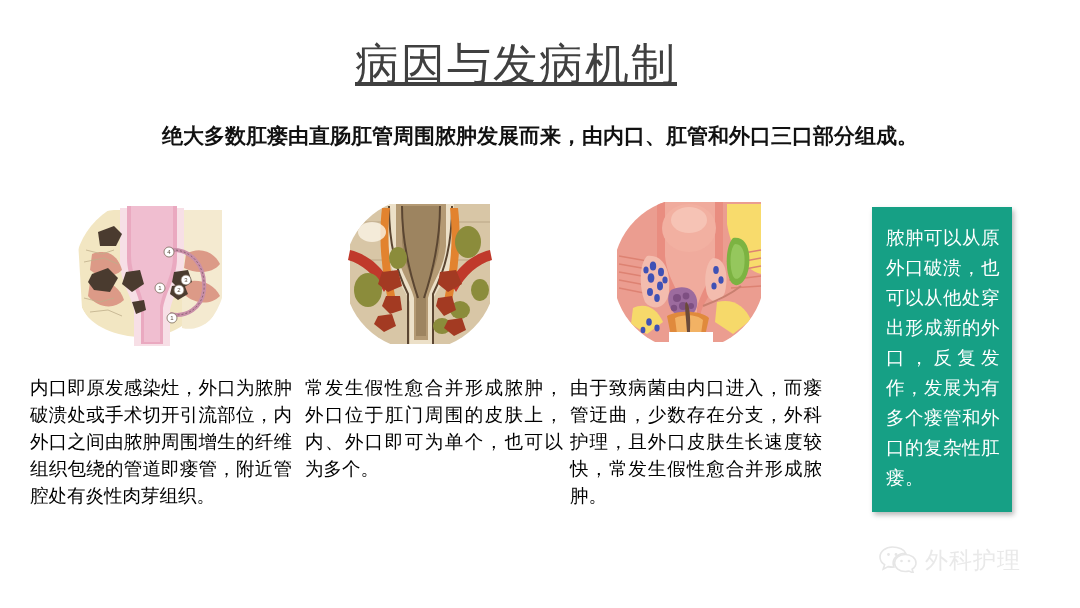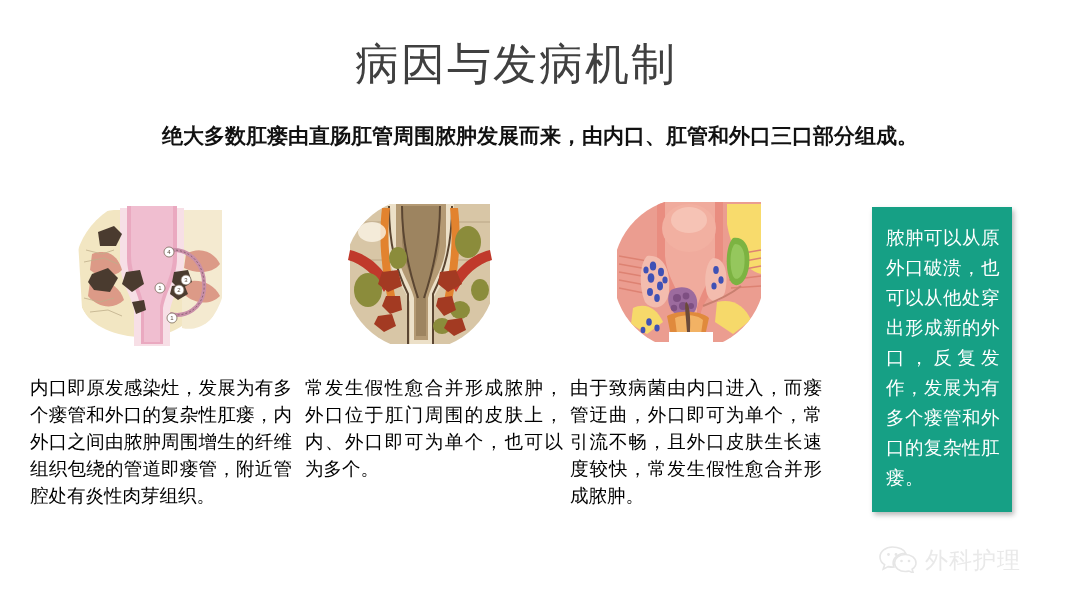--- a/index.html
+++ b/index.html
@@ -21,20 +21,21 @@
     position: absolute;
     top: 36px;
     left: 0;
     width: 1032px;
     text-align: center;
     font-size: 44px;
     line-height: 56px;
     color: #404040;
     font-weight: 400;
     letter-spacing: 2px;
+    text-decoration: underline;
   }
 
   
   .slide-subtitle {
     position: absolute;
     top: 121px;
     left: 0;
     width: 1080px;
     text-align: center;
     font-size: 21px;
@@ -302,25 +303,25 @@
 
       <path d="M73,104 C76,104 78,118 77,134 L74,134 C73,118 71,106 73,104 Z" fill="#6b4a3a"></path>
 
       <path d="M90,108 C106,102 118,96 128,88" fill="none" stroke="#c98070" stroke-width="2"></path>
 
       <path d="M56,134 L100,134 L100,148 L56,148 Z" fill="#ffffff"></path>
     </svg>
   </div>
 </div>
 
-<div class="col" id="col-1">内口即原发感染灶，发展为有多个瘘管和外口的复杂性肛瘘，内外口之间由脓肿周围增生的纤维组织包绕的管道即瘘管，附近管腔处有炎性肉芽组织。</div>
+<div class="col" id="col-1">内口即原发感染灶，外口为脓肿破溃处或手术切开引流部位，内外口之间由脓肿周围增生的纤维组织包绕的管道即瘘管，附近管腔处有炎性肉芽组织。</div>
 
 <div class="col" id="col-2">常发生假性愈合并形成脓肿，外口位于肛门周围的皮肤上，内、外口即可为单个，也可以为多个。</div>
 
-<div class="col" id="col-3">由于致病菌由内口进入，而瘘管迂曲，外口即可为单个，常引流不畅，且外口皮肤生长速度较快，常发生假性愈合并形成脓肿。</div>
+<div class="col" id="col-3">由于致病菌由内口进入，而瘘管迂曲，少数存在分支，外科护理，且外口皮肤生长速度较快，常发生假性愈合并形成脓肿。</div>
 
 <div class="callout">
   <div class="callout-text">脓肿可以从原外口破溃，也可以从他处穿出形成新的外口，反复发作，发展为有多个瘘管和外口的复杂性肛瘘。</div>
 </div>
 
 <div class="watermark">
   <span>
     <svg width="40" height="30" viewBox="0 0 40 30">
       <g fill="none" stroke="#e6e6e6" stroke-width="1.6">
         <path d="M14.5,4 C7.6,4 2,8.5 2,14 C2,17.1 3.8,19.9 6.6,21.7 L5.2,26.2 L10.2,23.6 C11.6,23.9 13,24.1 14.5,24.1 C15,24.1 15.5,24.1 16,24 C15.4,22.8 15.1,21.5 15.1,20.1 C15.1,14.6 20.6,10.2 27.4,10.2 C27.5,10.2 27.6,10.2 27.7,10.2 C26.3,6.6 20.9,4 14.5,4 Z"></path>

